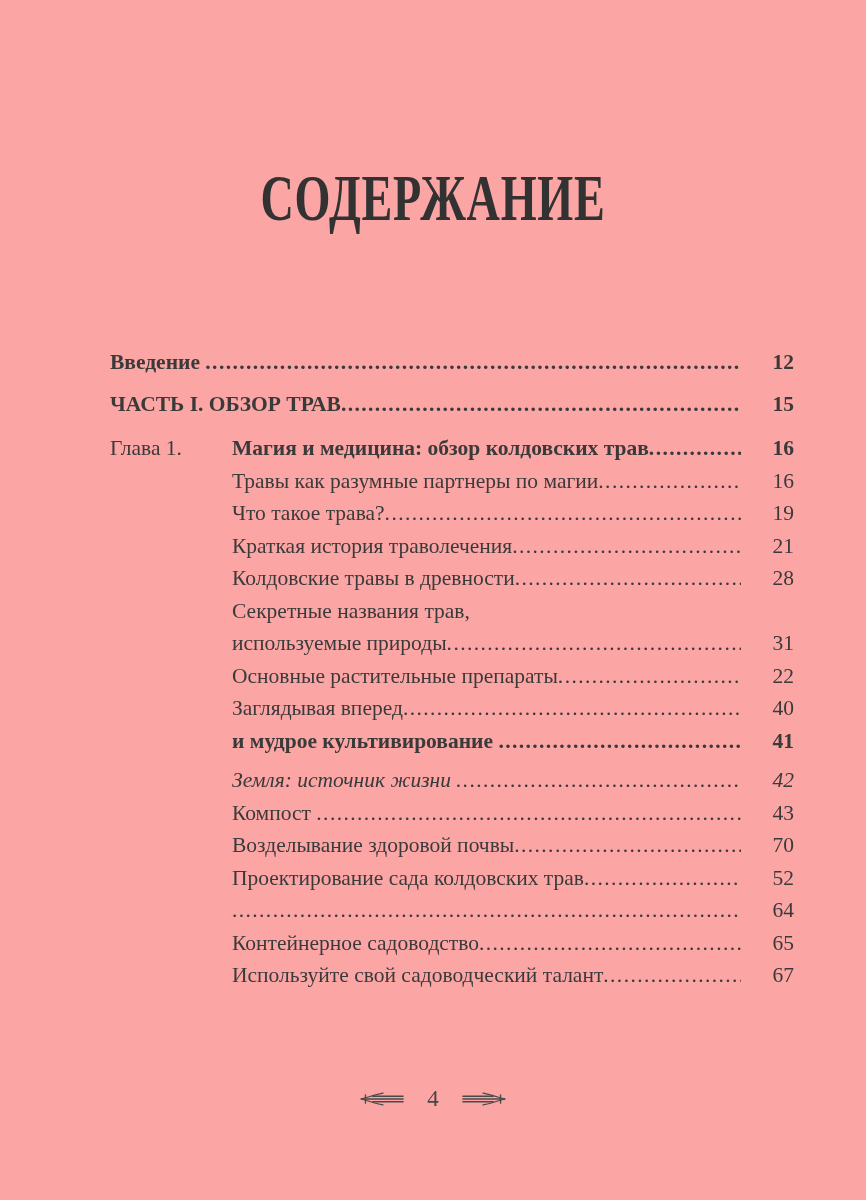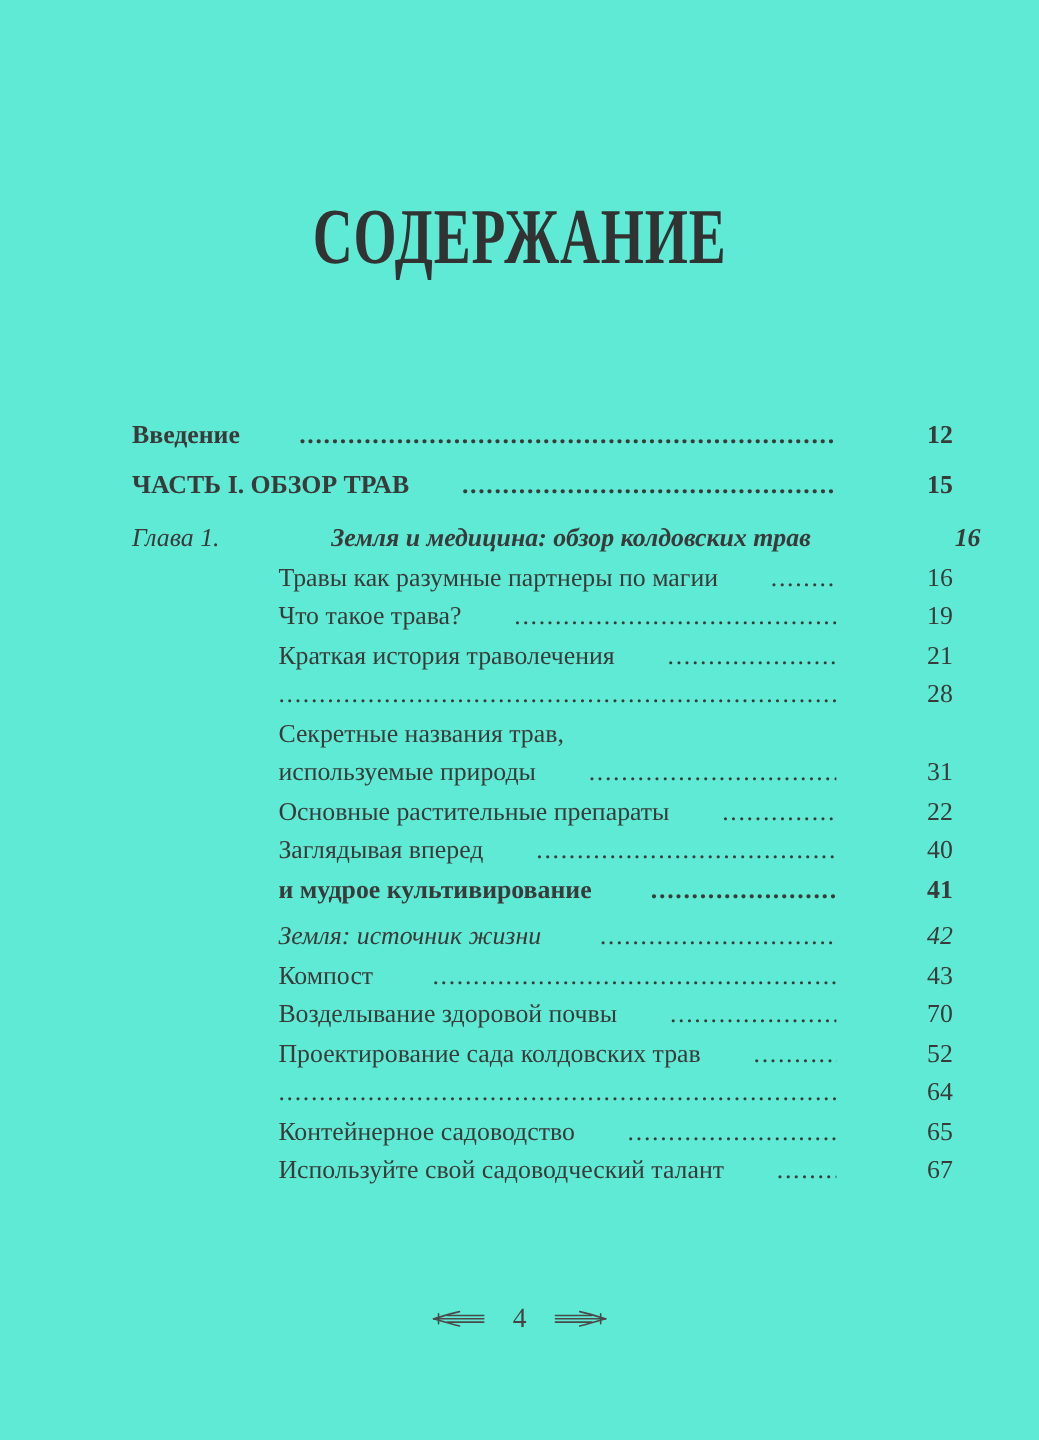--- a/index.html
+++ b/index.html
@@ -5,21 +5,21 @@
   html, body { margin: 0; padding: 0; }
   body {
     width: 866px; height: 1200px;
     background: #ffffff;
     font-family: "Liberation Serif", serif;
     position: relative;
     overflow: hidden;
   }
   .page {
     position: absolute; inset: 0;
-    background: #5eead4;
+    background: #fca5a5;
   }
   
   .title {
     position: absolute;
     top: 160px; left: 0; width: 100%;
     margin: 0;
     text-align: center;
     font-size: 66px;
     font-weight: bold;
     letter-spacing: 1px;
@@ -29,25 +29,25 @@
     white-space: nowrap;
   }
   
   .toc {
     position: absolute;
     top: 346px; left: 110px; width: 684px;
     font-size: 21.5px;
     line-height: 32.5px;
     color: #3a3a3a;
   }
-  .row { display: flex; align-items: flex-start; gap: 44px; }
+  .row { display: flex; align-items: flex-start; }
   .row .chap { width: 122px; flex: none; font-weight: normal; }
   .sub { padding-left: 122px; }
   .bold { font-weight: bold; }
-  .chapter { font-weight: bold; font-style: italic; }
+  .chapter { font-weight: bold; }
   .chapter .chap { font-weight: normal; }
   .gap-part { margin-top: 9px; }
   .gap-chap { margin-top: 12px; }
   .gap-xs  { margin-top: 7px; font-style: italic; }
   .label { white-space: pre; }
   .leader { flex: 1 1 auto; overflow: hidden; white-space: nowrap; min-width: 0; }
   .leader::after {
     content: "....................................................................................................................................................................................................";
     letter-spacing: 1.4px;
   }
@@ -80,21 +80,21 @@
     </div>
 
     <div class="row bold gap-part">
       <span class="label">ЧАСТЬ I. ОБЗОР ТРАВ</span>
       <span class="leader"></span>
       <span class="num">15</span>
     </div>
 
     <div class="row chapter gap-chap">
       <span class="chap">Глава 1.</span>
-      <span class="label">Земля и медицина: обзор колдовских трав</span>
+      <span class="label">Магия и медицина: обзор колдовских трав</span>
       <span class="leader"></span>
       <span class="num">16</span>
     </div>
 
     <div class="row sub">
       <span class="label">Травы как разумные партнеры по магии</span>
       <span class="leader"></span>
       <span class="num">16</span>
     </div>
 
@@ -104,20 +104,21 @@
       <span class="num">19</span>
     </div>
 
     <div class="row sub">
       <span class="label">Краткая история траволечения</span>
       <span class="leader"></span>
       <span class="num">21</span>
     </div>
 
     <div class="row sub">
+      <span class="label">Колдовские травы в древности</span>
       <span class="leader"></span>
       <span class="num">28</span>
     </div>
 
     <div class="row sub">
       <span class="label">Секретные названия трав,</span>
     </div>
 
     <div class="row sub">
       <span class="label">используемые природы</span>

